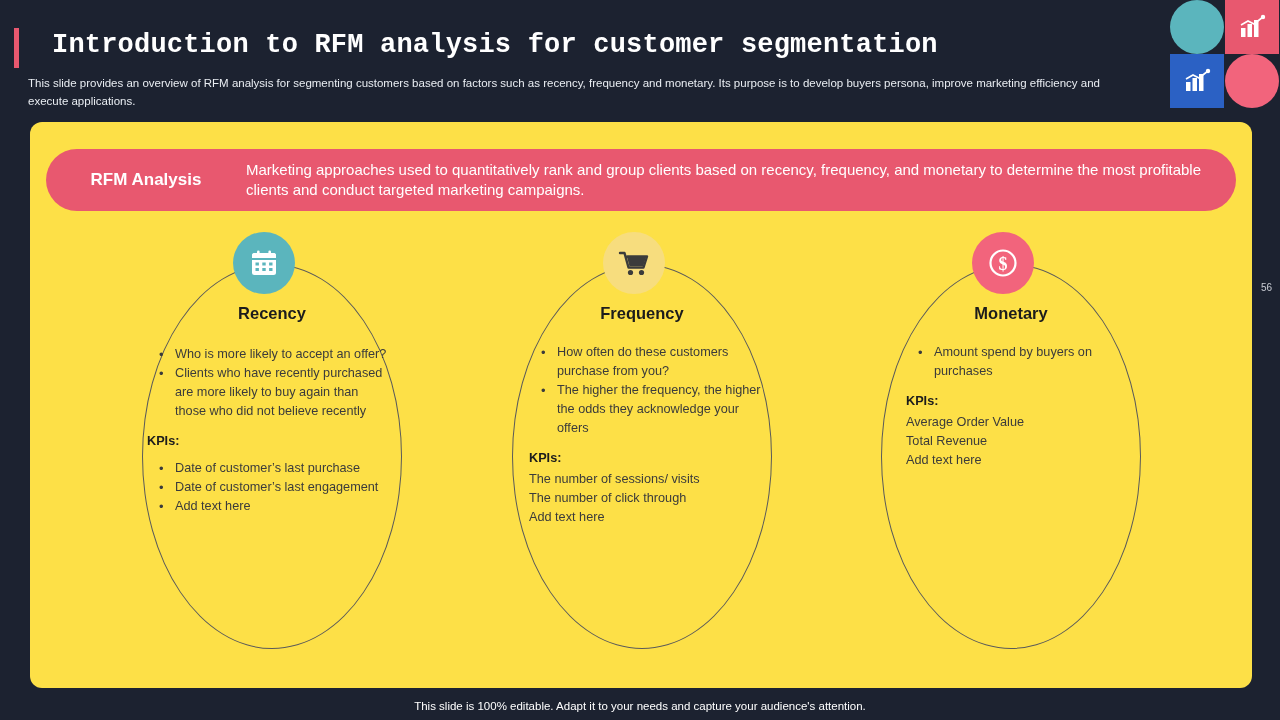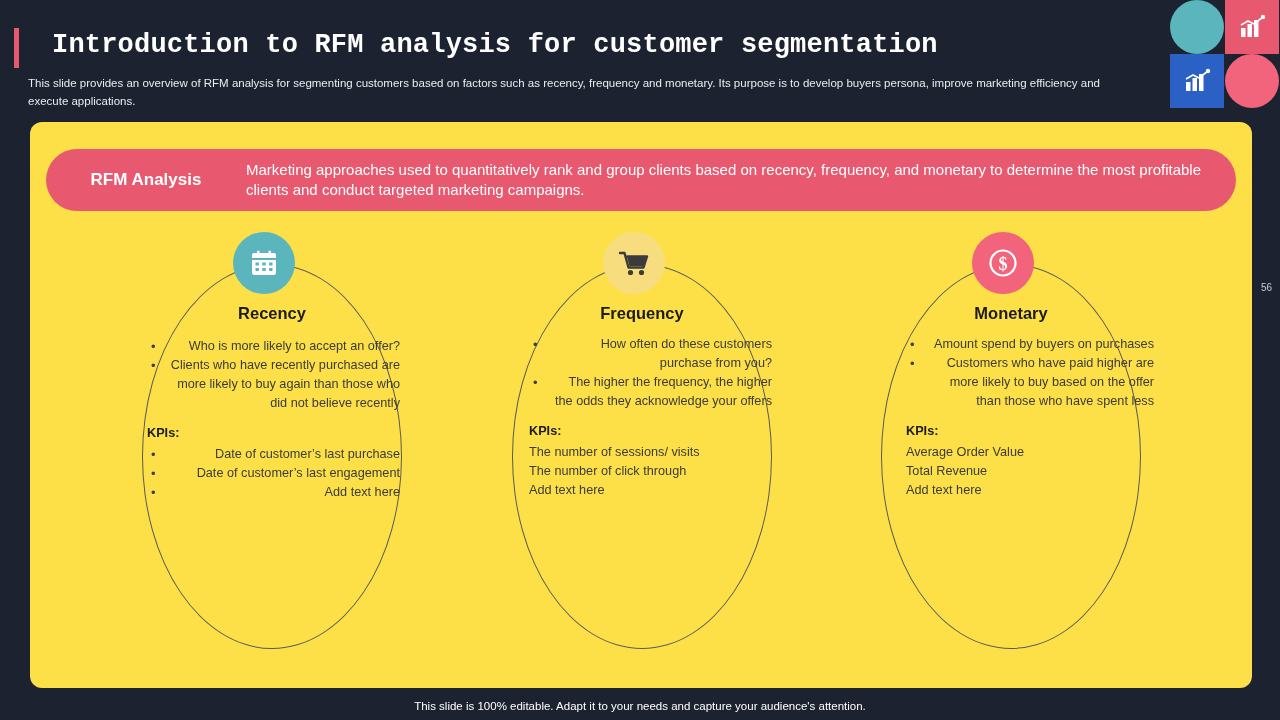--- a/index.html
+++ b/index.html
@@ -189,24 +189,23 @@
     width: 250px;
     font-size: 12.7px;
     color: #3b3b3b;
     line-height: 19px;
   }
   .col-1 .col-body { left: 58px; width: 255px; }
   .col-2 .col-body { left: 70px; width: 245px; top: 103px;}
   .col-3 .col-body { left: 78px; width: 250px; top: 103px;}
 
   ul.bullets {
-    margin: 0;
+    margin: 8px;
     padding: 0;
     list-style: none;
-    text-align: right;
   }
   ul.bullets li {
     position: relative;
     padding-left: 22px;
     margin-bottom: 0px;
   }
   ul.bullets li::before {
     content: "\2022";
     position: absolute;
     left: 6px;
@@ -359,21 +358,20 @@
           <svg width="30" height="30" viewBox="0 0 30 30">
             <circle cx="15" cy="15" r="12.5" fill="none" stroke="#ffffff" stroke-width="2.2"></circle>
             <text x="15" y="21.5" text-anchor="middle" font-family="Liberation Serif, serif" font-size="18" font-weight="bold" fill="#ffffff">$</text>
           </svg>
         </span>
       </div>
       <div class="col-title">Monetary</div>
       <div class="col-body">
         <ul class="bullets">
           <li>Amount spend by buyers on purchases</li>
-          <li>Customers who have paid higher are more likely to buy based on the offer than those who have spent less</li>
         </ul>
         <div class="kpi-title">KPIs:</div>
         <ul class="plain">
           <li>Average Order Value</li>
           <li>Total Revenue</li>
           <li>Add text here</li>
         </ul>
       </div>
     </div>
 

